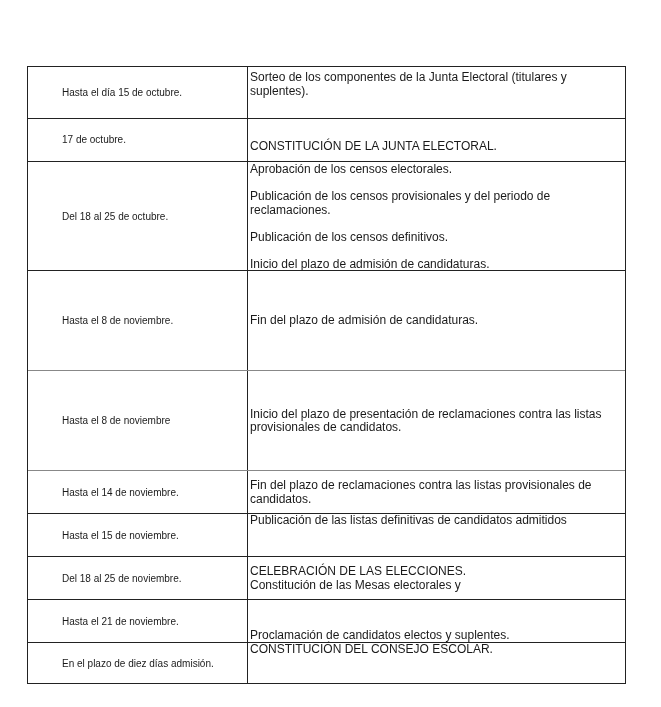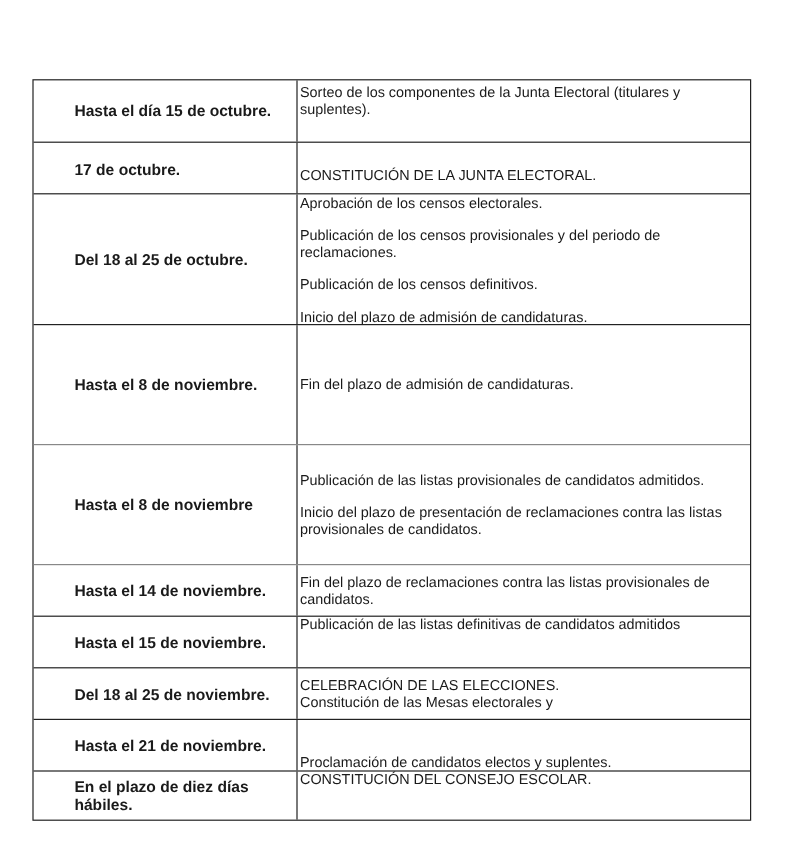--- a/index.html
+++ b/index.html
@@ -5,21 +5,21 @@
   html, body { margin: 0; padding: 0; background: #ffffff; }
   body { width: 661px; height: 707px; position: relative; overflow: hidden;
          font-family: "Liberation Sans", sans-serif; color: #1a1a1a; }
   .tbl { position: absolute; left: 27px; top: 66px; width: 599px; height: 618px;
          border: 1.5px solid #222; box-sizing: border-box; }
   .row { position: absolute; left: 0; right: 0; border-top: 1.5px solid #222; box-sizing: border-box; }
   .row.first { border-top: none; }
   .row.light { border-top-color: #888; }
   .divider { position: absolute; top: 0; bottom: 0; left: 219px; width: 0; border-left: 1.5px solid #222; }
   .c1 { position: absolute; left: 0; width: 219px; top: 0; bottom: 0; display: flex; align-items: center;
-        padding-left: 34px; box-sizing: border-box; font-size: 13px; font-weight: bold; }
+        padding-left: 34px; box-sizing: border-box; font-size: 10px; }
   .c2 { position: absolute; left: 222px; right: 6px; top: 0; bottom: 0; font-size: 12px; line-height: 13.5px;
         box-sizing: border-box; }
   .c2 p { margin: 0; }
   .gap { height: 13.5px; }
 </style>
 </head>
 <body>
 
 <div class="tbl">
 
@@ -58,21 +58,20 @@
     <div class="divider"></div>
     <div class="c2" style="display:flex;align-items:center">
       <p>Fin del plazo de admisión de candidaturas.</p>
     </div>
   </div>
 
   <div class="row light" style="top:303px;height:100px">
     <div class="c1">Hasta el 8 de noviembre</div>
     <div class="divider"></div>
     <div class="c2" style="padding-top:23px">
-      <p>Publicación de las listas provisionales de candidatos admitidos.</p>
       <div class="gap"></div>
       <p>Inicio del plazo de presentación de reclamaciones contra las listas provisionales de candidatos.</p>
     </div>
   </div>
 
   <div class="row light" style="top:403px;height:43px">
     <div class="c1">Hasta el 14 de noviembre.</div>
     <div class="divider"></div>
     <div class="c2" style="padding-top:8px">
       <p>Fin del plazo de reclamaciones contra las listas provisionales de candidatos.</p>
@@ -98,20 +97,20 @@
 
   <div class="row" style="top:532px;height:43px">
     <div class="c1">Hasta el 21 de noviembre.</div>
     <div class="divider"></div>
     <div class="c2" style="display:flex;align-items:flex-end">
       <p>Proclamación de candidatos electos y suplentes.</p>
     </div>
   </div>
 
   <div class="row" style="top:575px;height:41px">
-    <div class="c1">En el plazo de diez días hábiles.</div>
+    <div class="c1">En el plazo de diez días admisión.</div>
     <div class="divider"></div>
     <div class="c2" style="display:flex;align-items:flex-start">
       <p>CONSTITUCIÓN DEL CONSEJO ESCOLAR.</p>
     </div>
   </div>
 
 </div>
 
 </body></html>

